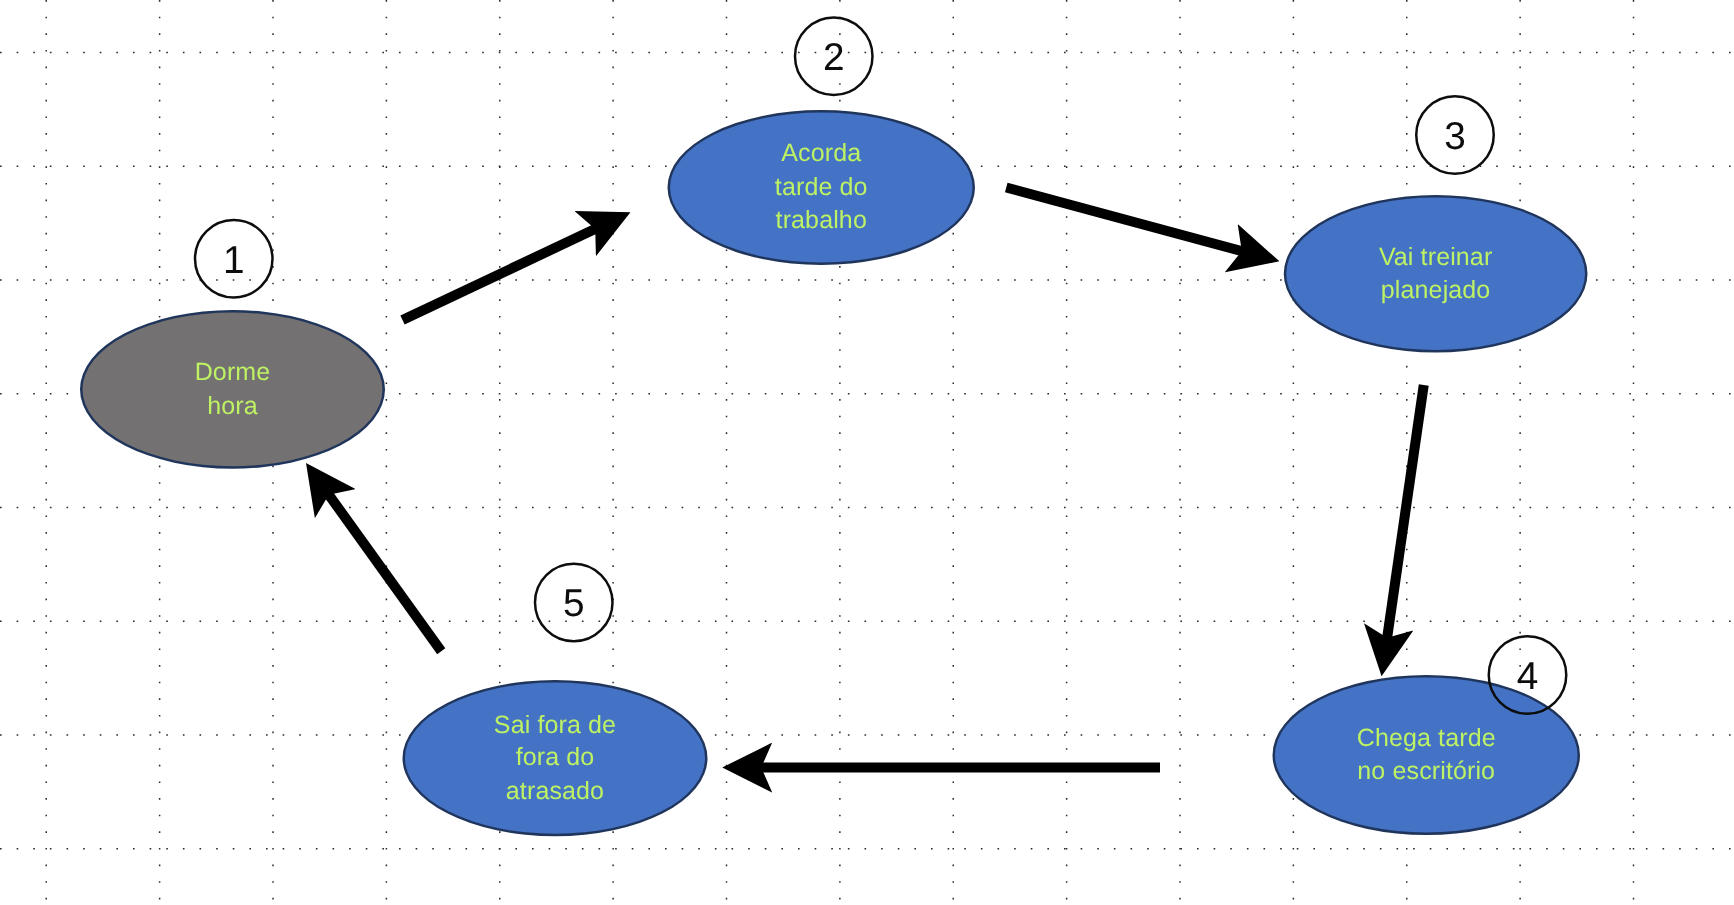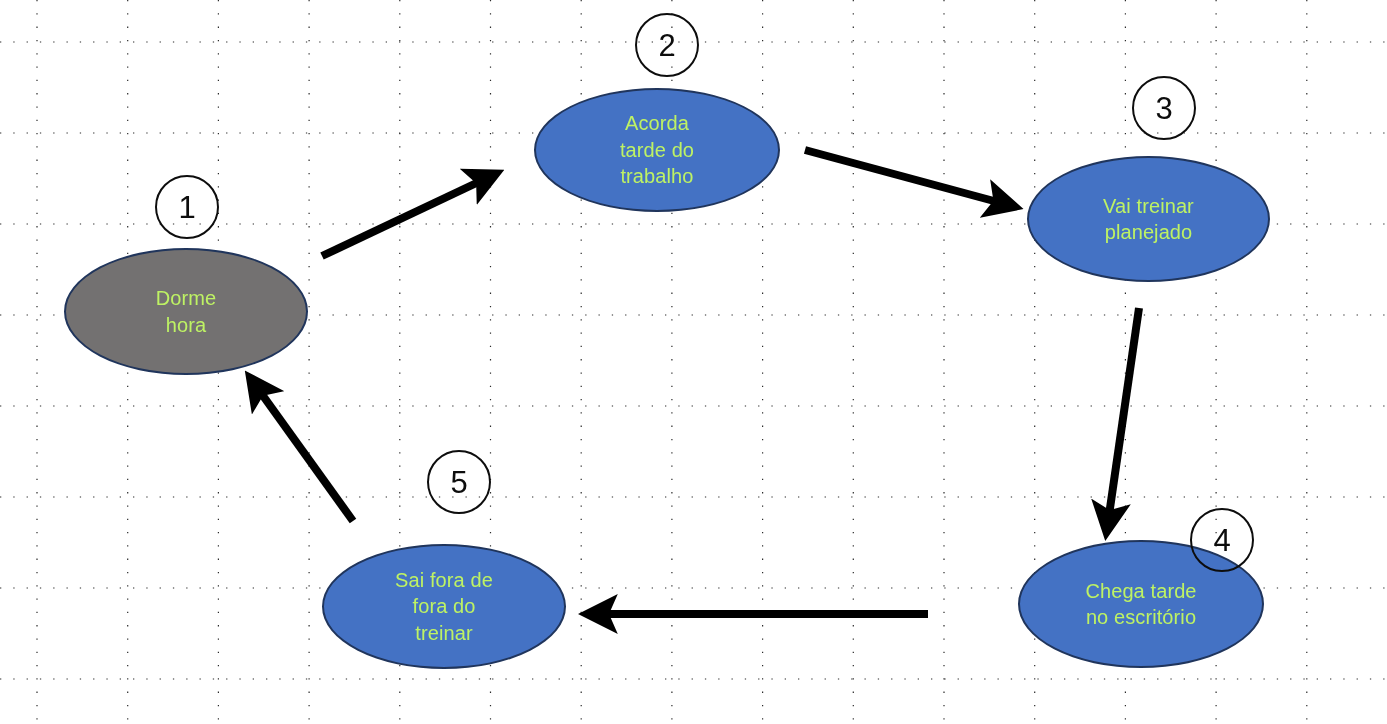--- a/index.html
+++ b/index.html
@@ -146,21 +146,21 @@
           <span class="node-label">no escritório</span>
         </div>
       </div>
       <div class="step-circle" style="left:1190px; top:508px; width:64px; height:64px;">
         <span>4</span>
       </div>
       <div class="node node-blue" style="left:322px; top:544px; width:244px; height:125px;">
         <div>
           <span class="node-label">Sai fora de</span>
           <span class="node-label">fora do</span>
-          <span class="node-label">treinar</span>
+          <span class="node-label">atrasado</span>
         </div>
       </div>
       <div class="step-circle" style="left:427px; top:450px; width:64px; height:64px;">
         <span>5</span>
       </div>
     </div>
 
 </div>
 
 </body></html>

